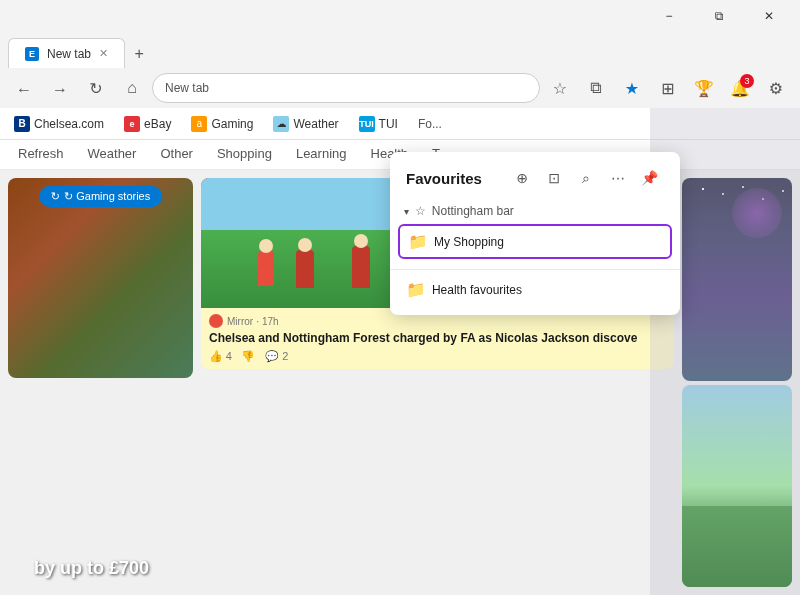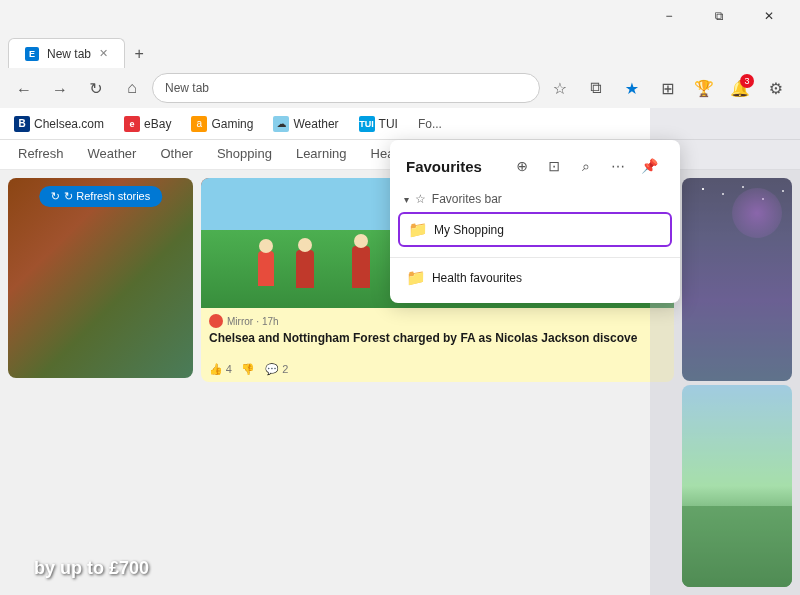--- a/index.html
+++ b/index.html
@@ -337,21 +337,21 @@
     .news-source-text {
       font-size: 10px;
       color: #777;
     }
 
     .news-title {
       font-size: 12px;
       font-weight: 600;
       color: #1a1a1a;
       line-height: 1.3;
-      margin-bottom: 16px;
+      margin-bottom: 3px;
     }
 
     .news-actions {
       display: flex;
       gap: 10px;
       align-items: center;
     }
 
     .news-action {
       display: flex;
@@ -386,21 +386,21 @@
 
     .landscape-card {
       width: 100%;
       height: 100%;
       background: linear-gradient(180deg, #87CEEB 0%, #90EE90 50%, #228B22 70%, #006400 100%);
     }
 
     
     .favourites-panel {
       position: absolute;
-      top: 32px;
+      top: 44px;
       right: 120px;
       width: 290px;
       background: white;
       border-radius: 8px;
       box-shadow: 0 4px 20px rgba(0,0,0,0.2);
       z-index: 100;
       overflow: hidden;
     }
 
     .panel-header {
@@ -592,21 +592,21 @@
           <div class="nav-tab">Health</div>
           <div class="nav-tab">T...</div>
         </div>
 
         <div class="news-area">
 
           <div class="news-left">
             <div class="news-left-bg">
               <button class="refresh-btn">
                 <span>↻</span>
-                <span>↻ Refresh stories</span>
+                <span>↻ Gaming stories</span>
               </button>
 
               <div style="position:absolute;bottom:8px;left:8px;right:8px;padding-left:18px;">
                 <div style="color:white;font-size:18px;font-weight:700;text-shadow:1px 1px 3px rgba(0,0,0,0.7);">by up to £700</div>
               </div>
             </div>
           </div>
 
           <div class="news-center">
             <div class="news-card">
@@ -697,21 +697,21 @@
           <button class="panel-action-btn">
             <span>📌</span>
           </button>
         </div>
       </div>
 
       <div class="panel-section">
         <div class="section-header">
           <span class="chevron-icon">▾</span>
           <span class="star-icon-small">☆</span>
-          <span>Favorites bar</span>
+          <span>Nottingham bar</span>
         </div>
 
         <div class="folder-row selected">
           <span class="folder-icon yellow">📁</span>
           <span>My Shopping</span>
         </div>
       </div>
 
       <div class="divider"></div>
 

